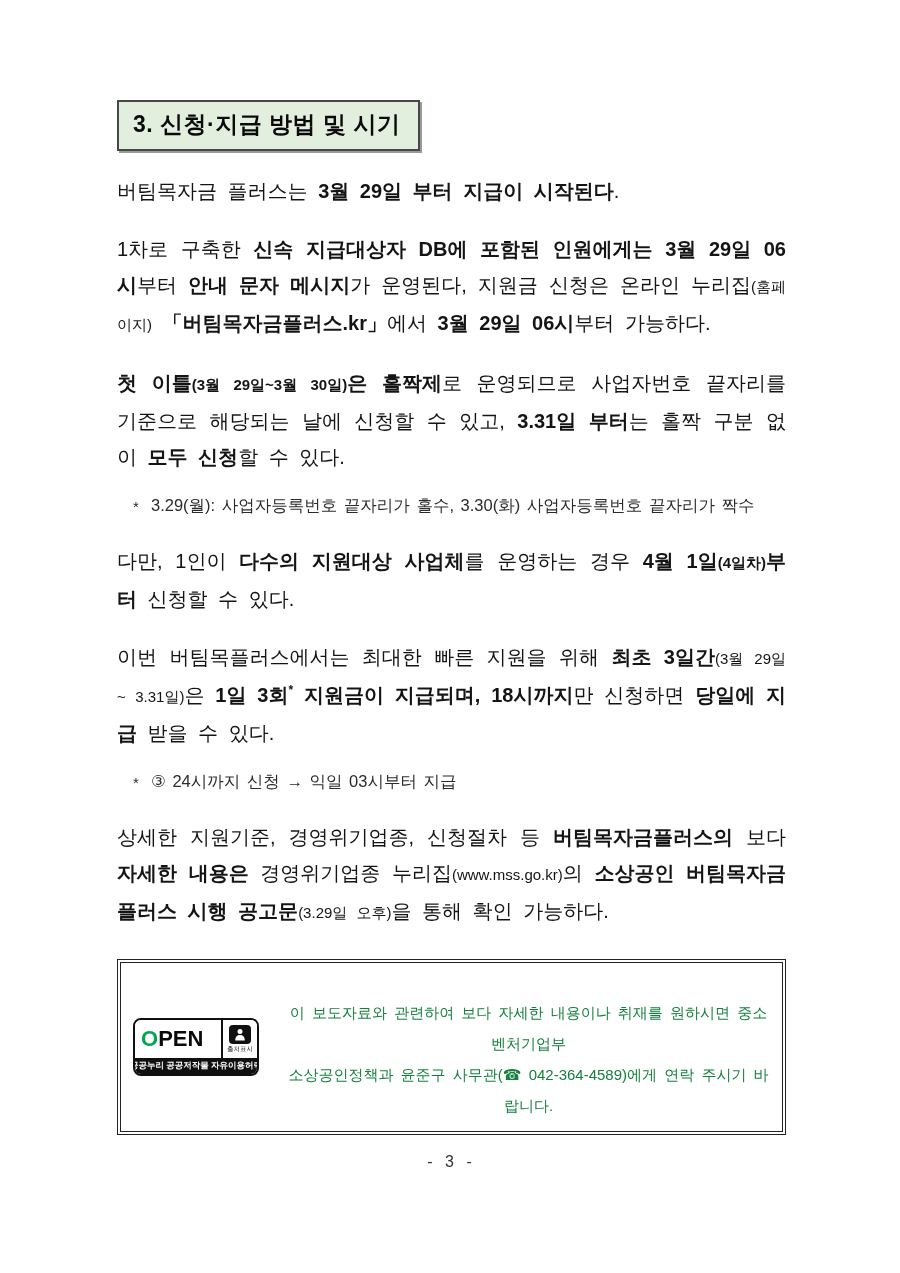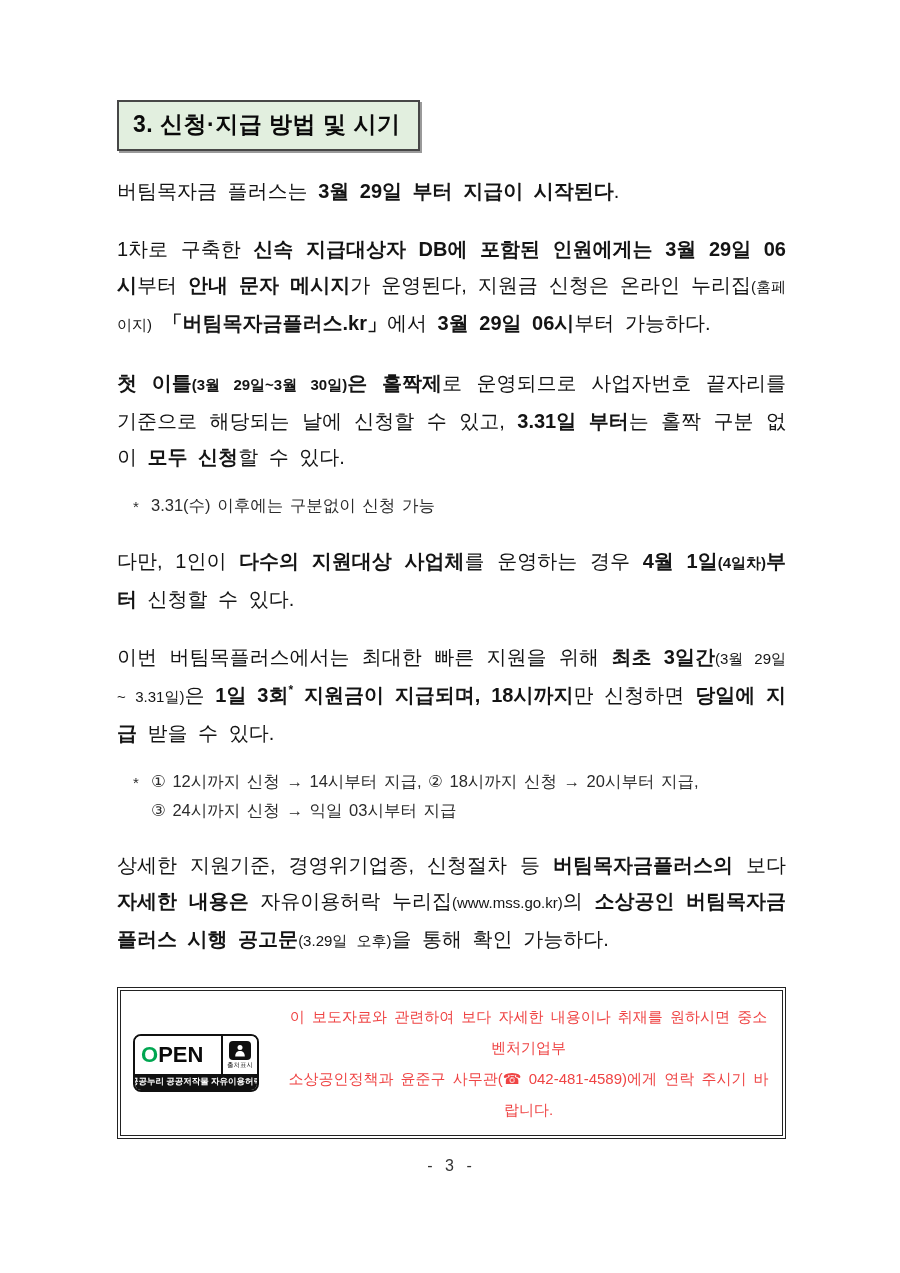--- a/index.html
+++ b/index.html
@@ -62,23 +62,24 @@
     display:flex;
     align-items:center;
     gap:28px;
     padding:10px 12px;
   }
   .contact-text{
     flex:1;
     font-family:"Liberation Sans","DejaVu Sans",sans-serif;
     font-size:15px;
     line-height:31px;
-    color:#ef4444;
+    color:#15803d;
     text-align:center;
     word-spacing:3px;
+    margin-top:24px;
   }
   
   .open-logo{
     flex:0 0 122px;
     width:122px;
     border:2px solid #101010;
     border-radius:8px;
     overflow:hidden;
     background:#ffffff;
   }
@@ -152,38 +153,37 @@
 
   <p class="para"><span>버팀목자금 플러스는 </span><span class="b">3월 29일 부터 지급이 시작된다</span><span>.</span></p>
 
   <p class="para"><span>1차로 구축한 </span><span class="b">신속 지급대상자 DB에 포함된 인원에게는 3월 29일 06시</span><span>부터 </span><span class="b">안내 문자 메시지</span><span>가 운영된다, 지원금 신청은 온라인 누리집</span><span class="sm">(홈페이지)</span><span> </span><span class="b">「버팀목자금플러스.kr」</span><span>에서 </span><span class="b">3월 29일 06시</span><span>부터 가능하다.</span></p>
 
   <p class="para"><span class="b">첫 이틀</span><span class="b sm">(3월 29일~3월 30일)</span><span class="b">은 홀짝제</span><span>로 운영되므로 사업자번호 끝자리를 기준으로 해당되는 날에 신청할 수 있고, </span><span class="b">3.31일 부터</span><span>는 홀짝 구분 없이 </span><span class="b">모두 신청</span><span>할 수 있다.</span></p>
 
   <div class="note">
     <span class="note-marker">*</span>
     <div class="note-lines">
-      <div>3.31(수) 이후에는 구분없이 신청 가능</div>
+      <div>3.29(월): 사업자등록번호 끝자리가 홀수, 3.30(화) 사업자등록번호 끝자리가 짝수</div>
     </div>
   </div>
 
   <p class="para"><span>다만, 1인이 </span><span class="b">다수의 지원대상 사업체</span><span>를 운영하는 경우 </span><span class="b">4월 1일</span><span class="b sm">(4일차)</span><span class="b">부터</span><span> 신청할 수 있다.</span></p>
 
   <p class="para"><span>이번 버팀목플러스에서는 최대한 빠른 지원을 위해 </span><span class="b">최초 3일간</span><span class="sm">(3월 29일 ~ 3.31일)</span><span>은 </span><span class="b">1일 3회</span><sup class="b">*</sup><span class="b"> 지원금이 지급되며, </span><span class="b">18시까지</span><span>만 신청하면 </span><span class="b">당일에 지급</span><span> 받을 수 있다.</span></p>
 
   <div class="note">
     <span class="note-marker">*</span>
     <div class="note-lines">
-      <div>① 12시까지 신청 → 14시부터 지급, ② 18시까지 신청 → 20시부터 지급,</div>
       <div>③ 24시까지 신청 → 익일 03시부터 지급</div>
     </div>
   </div>
 
 
-  <p class="para"><span>상세한 지원기준, 경영위기업종, 신청절차 등 </span><span class="b">버팀목자금플러스의</span><span> 보다 </span><span class="b">자세한 내용은</span><span> 자유이용허락 누리집</span><span class="sm">(www.mss.go.kr)</span><span>의 </span><span class="b">소상공인 버팀목자금 플러스 시행 공고문</span><span class="sm">(3.29일 오후)</span><span>을 통해 확인 가능하다.</span></p>
+  <p class="para"><span>상세한 지원기준, 경영위기업종, 신청절차 등 </span><span class="b">버팀목자금플러스의</span><span> 보다 </span><span class="b">자세한 내용은</span><span> 경영위기업종 누리집</span><span class="sm">(www.mss.go.kr)</span><span>의 </span><span class="b">소상공인 버팀목자금 플러스 시행 공고문</span><span class="sm">(3.29일 오후)</span><span>을 통해 확인 가능하다.</span></p>
 
   <div class="footer-box">
     <div class="footer-box-inner">
 
       <div class="open-logo">
         <div class="open-top">
           <span class="open-word">OPEN</span>
           <span class="open-divider"></span>
           <span class="open-person">
             <span class="person-badge">
@@ -193,21 +193,21 @@
               </svg>
             </span>
             <span class="open-person-label">출처표시</span>
           </span>
         </div>
         <div class="open-bottom">공공누리 공공저작물 자유이용허락</div>
       </div>
 
       <div class="contact-text">
         <div>이 보도자료와 관련하여 보다 자세한 내용이나 취재를 원하시면 중소벤처기업부</div>
-        <div>소상공인정책과 윤준구 사무관(☎ 042-481-4589)에게 연락 주시기 바랍니다.</div>
+        <div>소상공인정책과 윤준구 사무관(☎ 042-364-4589)에게 연락 주시기 바랍니다.</div>
       </div>
 
     </div>
   </div>
 
   <div class="page-number">- 3 -</div>
 
 </div>
 
 </body></html>

